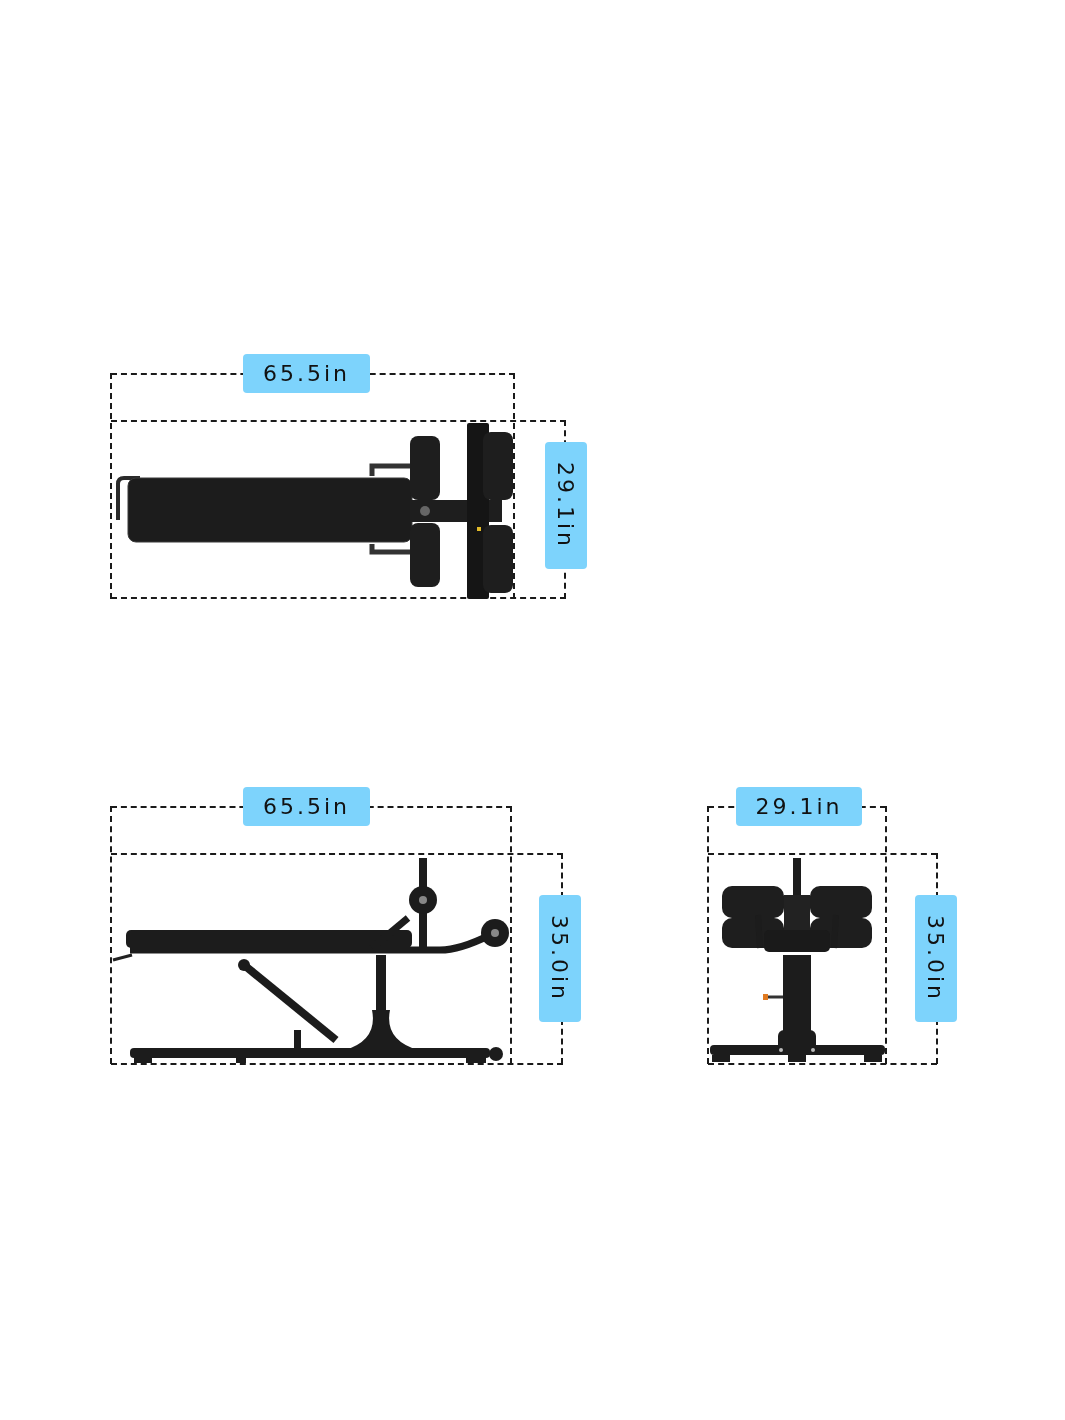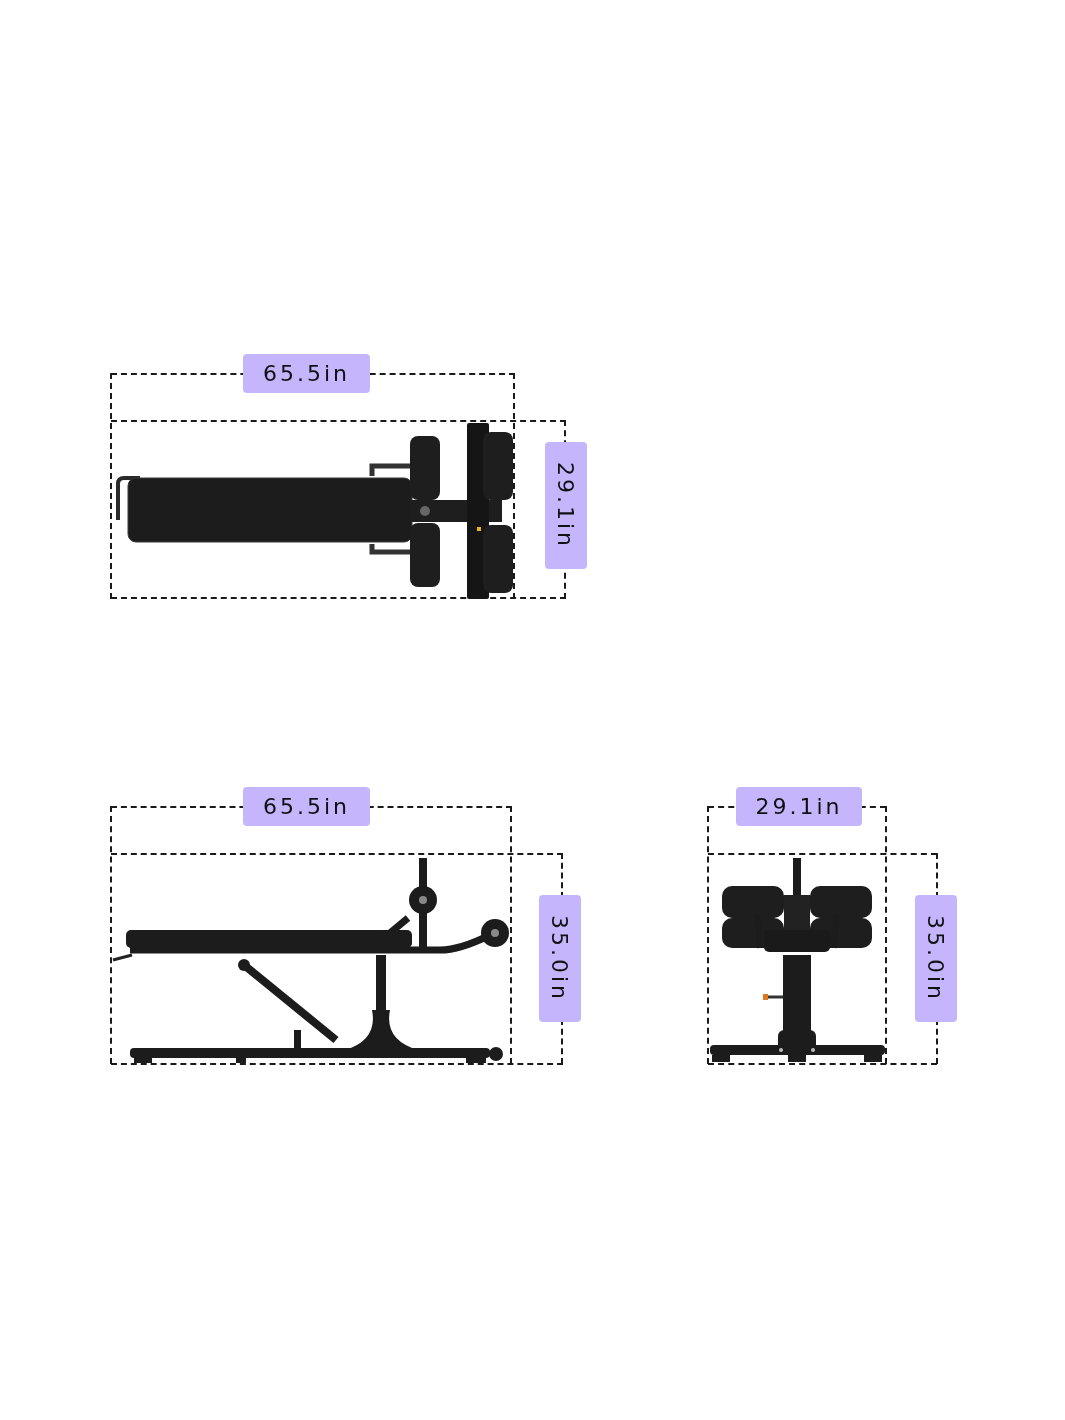--- a/index.html
+++ b/index.html
@@ -2,21 +2,21 @@
 <html><head>
 <meta charset="utf-8">
 <style>
   html, body { margin: 0; padding: 0; background: #ffffff; }
   body { width: 1065px; height: 1420px; position: relative; overflow: hidden;
          font-family: "DejaVu Sans", sans-serif; }
   .view { position: absolute; left: 0; top: 0; width: 1065px; height: 1420px; }
   .dash-h { position: absolute; height: 0; border-top: 2px dashed #1a1a1a; }
   .dash-v { position: absolute; width: 0; border-left: 2px dashed #1a1a1a; }
   .dim-label {
-    position: absolute; background: #c4b5fd; border-radius: 4px;
+    position: absolute; background: #7dd3fc; border-radius: 4px;
     color: #111; font-size: 22px; letter-spacing: 3px;
     display: flex; align-items: center; justify-content: center;
     font-family: "DejaVu Sans", sans-serif; font-weight: normal;
   }
   .dim-label.vertical span { transform: rotate(90deg); white-space: nowrap; display: inline-block; }
   svg.equip { position: absolute; left: 0; top: 0; }
 </style>
 </head>
 <body>
 

